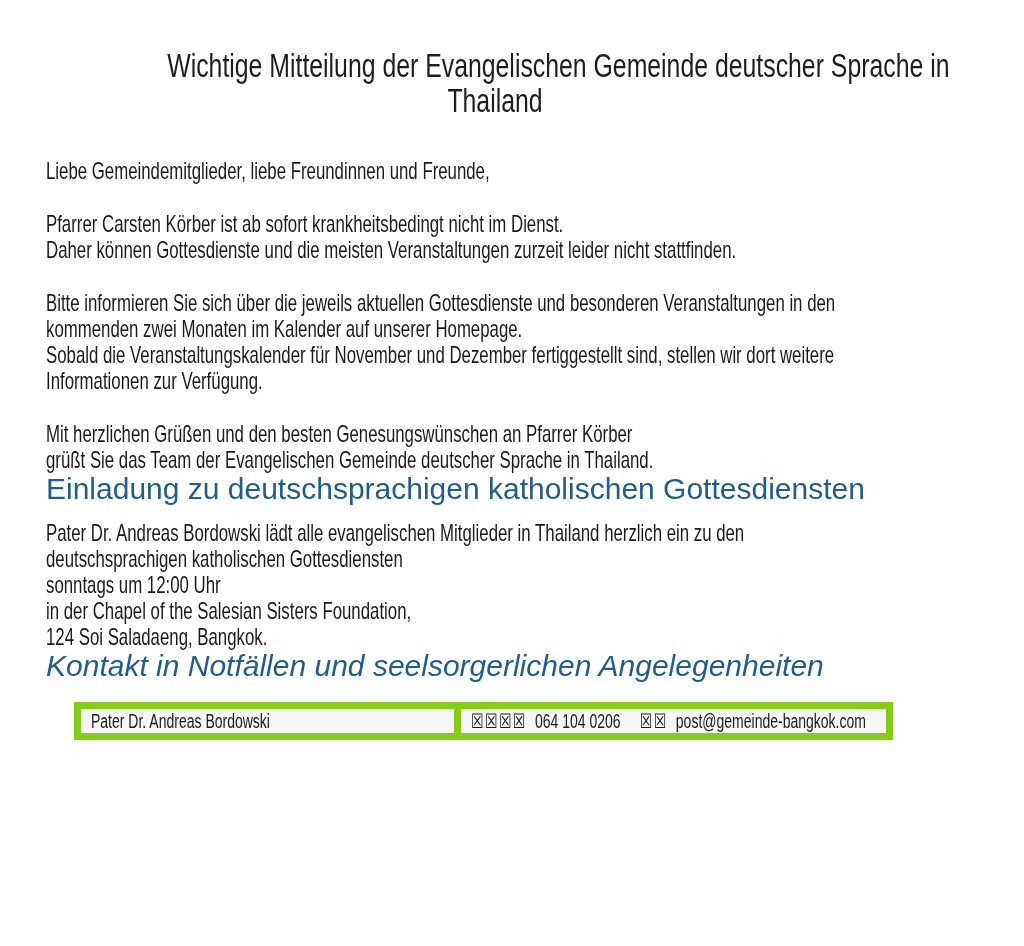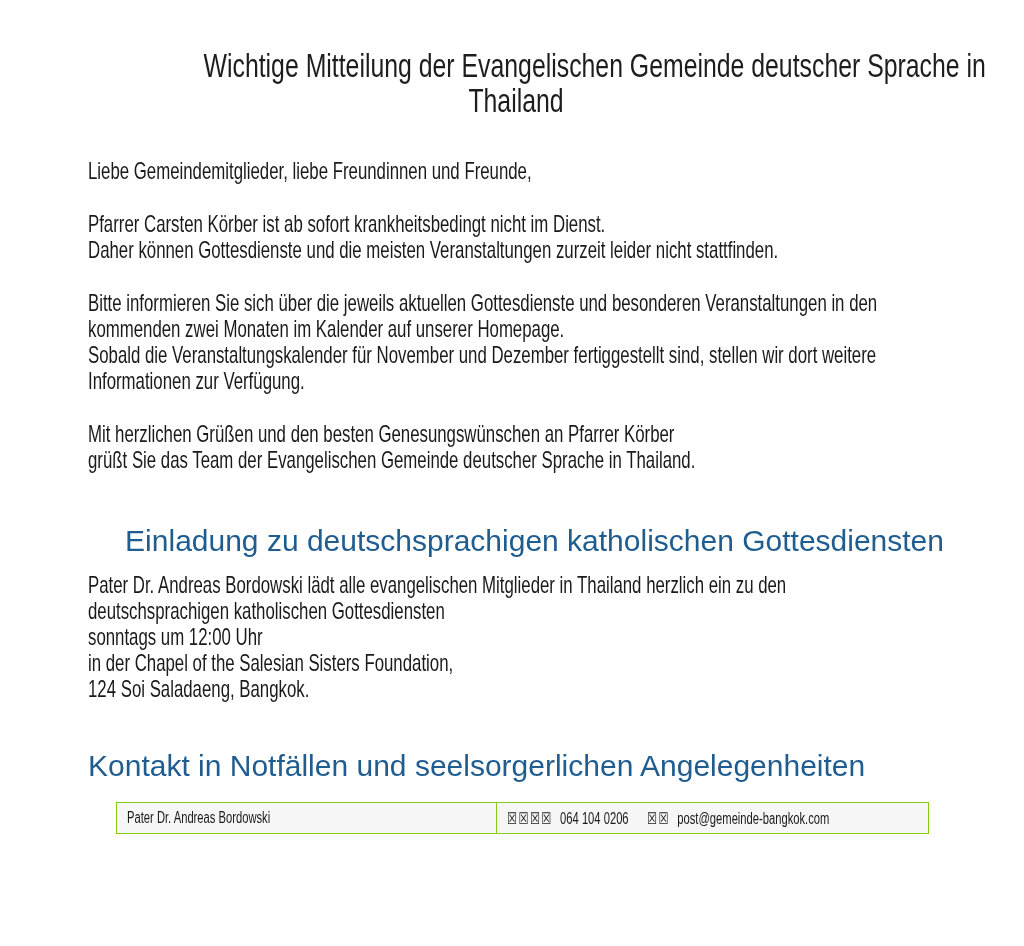--- a/index.html
+++ b/index.html
@@ -5,21 +5,21 @@
   html,body{margin:0;padding:0;}
   body{
     width:1024px;height:946px;
     background:#ffffff;
     font-family:"Liberation Sans",sans-serif;
     color:#1a1a1a;
     overflow:hidden;
   }
   .page{
     width:1024px;height:820px;
-    padding:48px 80px 0 88px;
+    padding:48px 80px 0 46px;
     box-sizing:border-box;
   }
   
   .squeeze{
     transform:scaleX(0.70);
     transform-origin:0 0;
     white-space:nowrap;
   }
   .doc-title{
     font-size:34px;
@@ -43,36 +43,36 @@
   .para .pline{display:block;}
   .m-greeting{margin-top:40px;}
   .m-para{margin-top:27px;}
   .section-heading{
     font-size:30px;
     line-height:32px;
     font-weight:400;
     color:#1f5c8f;
     margin:0;
   }
-  .m-head1{margin-top:52px;text-align:right;}
+  .m-head1{}
   .m-p5{margin-top:15px;}
-  .m-head2{margin-top:48px;}
+  .m-head2{font-style:italic;}
   .contact-table{
     margin:20px 0 0 28px;
     border-collapse:collapse;
     table-layout:fixed;
     width:812px;
   }
   .contact-table td{
-    border:1px solid #84cc16;
+    border:7px solid #84cc16;
     height:31px;
     padding:0 0 0 10px;
     box-sizing:border-box;
     vertical-align:middle;
-    font-size:16px;
+    font-size:20px;
     overflow:visible;
   }
   .contact-table td.col-name{width:380px;}
   .contact-table td.col-details{width:432px;text-align:center;}
   .contact-table tr.alt{background:#f6f6f6;}
   .cellwrap{
     display:inline-block;
     transform:scaleX(0.70);
     transform-origin:0 50%;
     white-space:nowrap;

